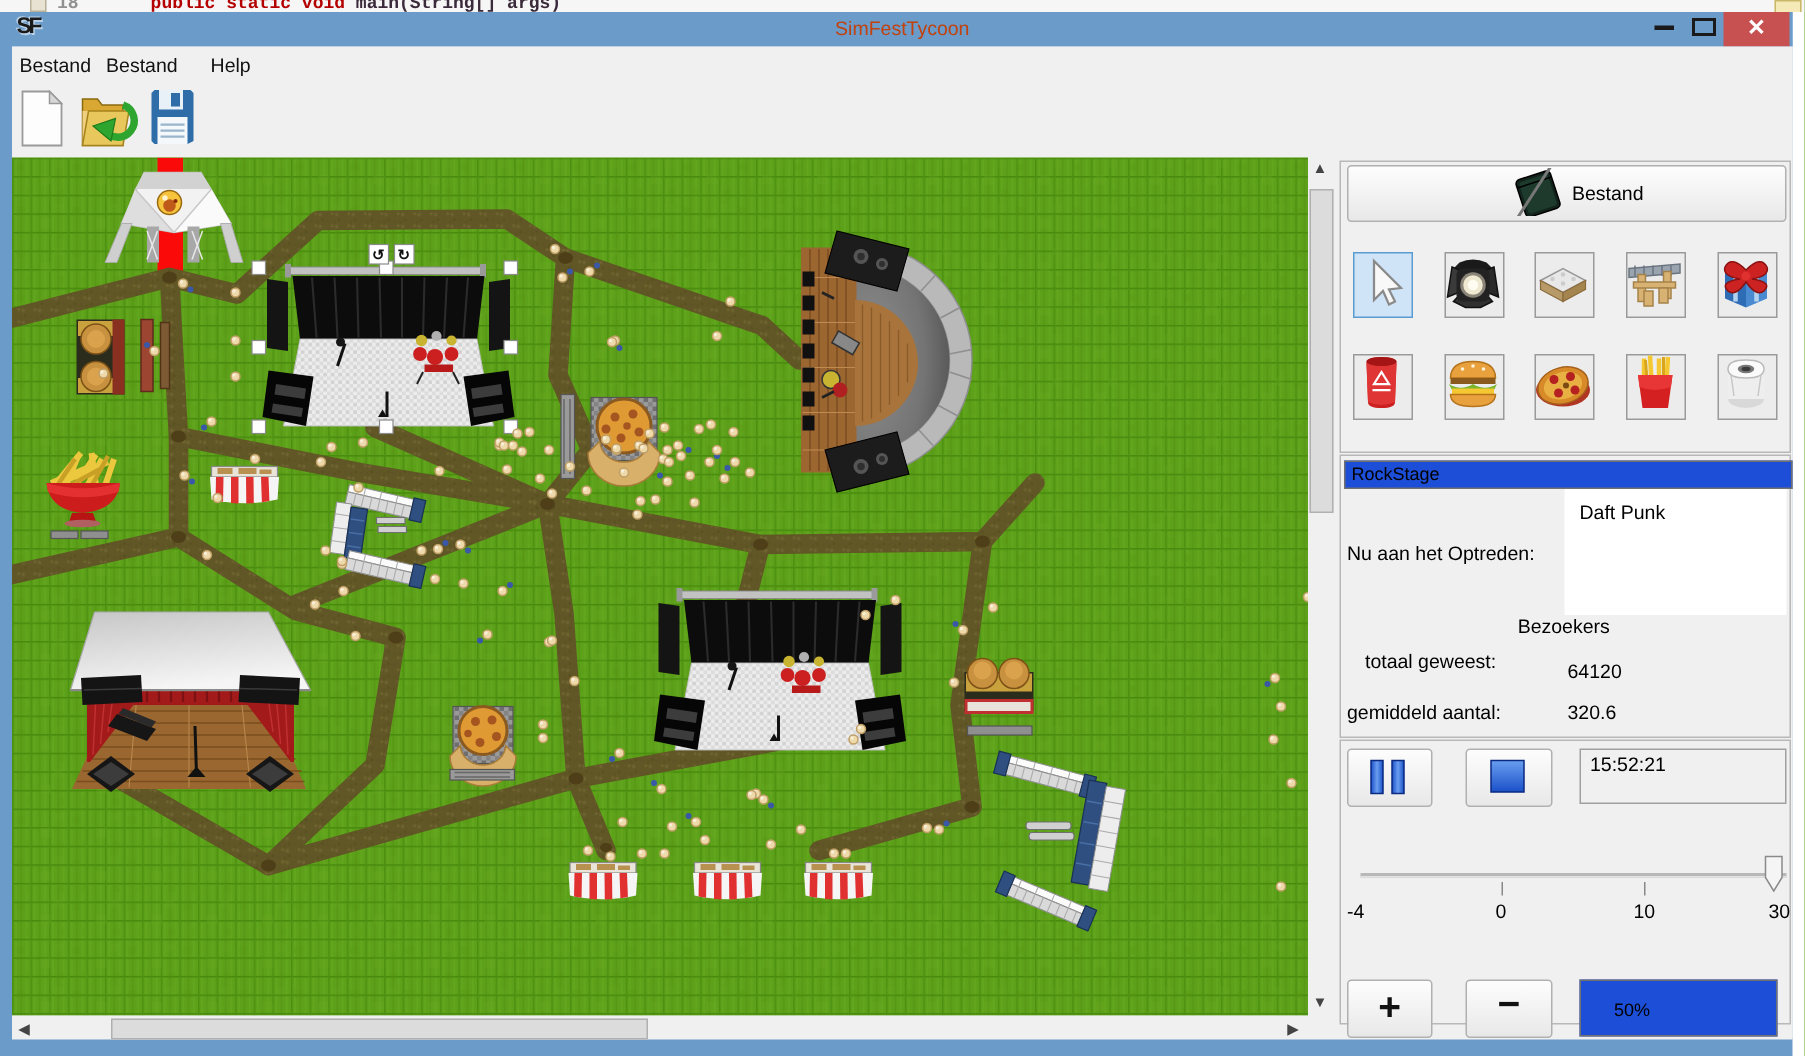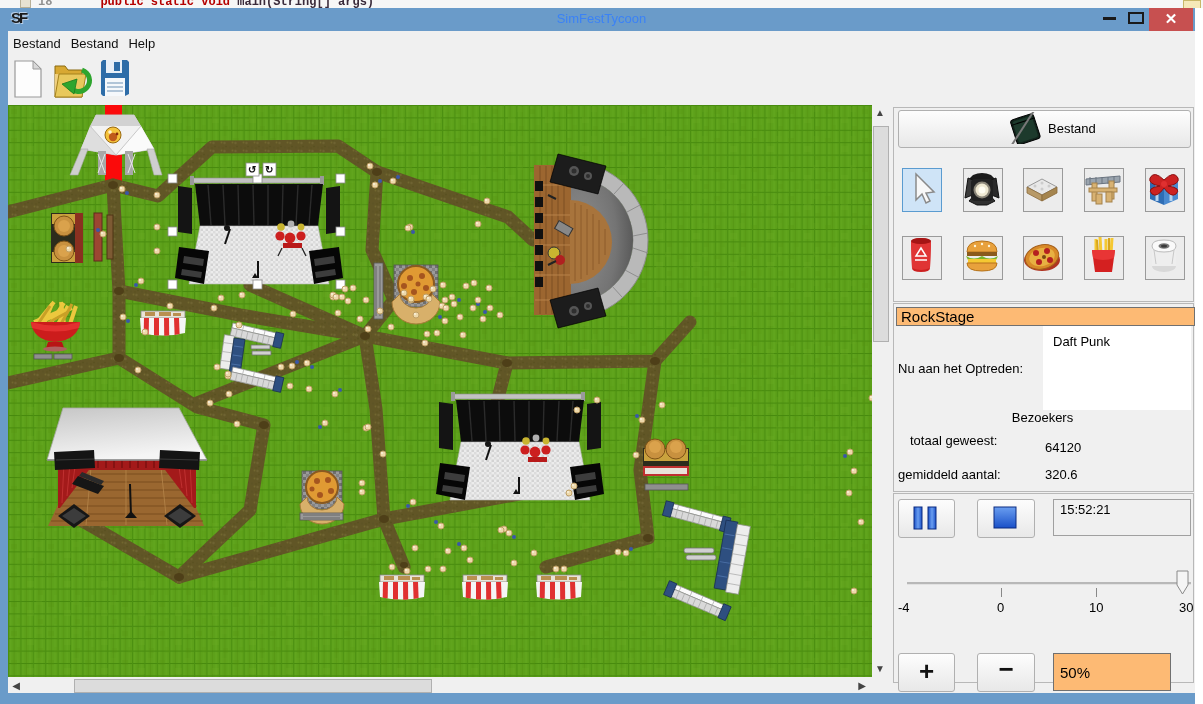--- a/index.html
+++ b/index.html
@@ -3,59 +3,59 @@
 <meta charset="utf-8">
 <style>
 html,body{margin:0;padding:0;}
 body{width:1203px;height:704px;overflow:hidden;font-family:"Liberation Sans",sans-serif;position:relative;background:#fff;}
 .abs{position:absolute;}
 
 #bgsliver{left:0;top:0;width:1203px;height:8px;background:#f6f6f6;overflow:hidden;font:bold 12px "Liberation Mono",monospace;color:#7a0055;}
 
 #frame{left:0;top:8px;width:1195px;height:696px;background:#6a9bc9;}
 #titlebar{left:8px;top:8px;width:1187px;height:23px;background:#6a9bc9;}
-#title{left:0;top:11px;width:1203px;height:18px;text-align:center;font-size:13px;color:#3b82f6;}
+#title{left:0;top:11px;width:1203px;height:18px;text-align:center;font-size:13px;color:#c2410c;}
 #sficon{left:11px;top:9px;width:20px;height:18px;font:bold 15px "Liberation Sans",sans-serif;color:#1a1a1a;letter-spacing:-2px;text-shadow:1px 1px 0 #b8cfe8,-1px -1px 0 #b8cfe8;}
 #btnmin{left:1103px;top:17px;width:13px;height:3px;background:#1a1a1a;}
 #btnmax{left:1128px;top:12px;width:12px;height:8px;border:2px solid #1a1a1a;background:transparent;}
 #btnclose{left:1149px;top:8px;width:44px;height:23px;background:#c75050;color:#fff;text-align:center;font-size:15px;font-weight:bold;line-height:22px;}
 
 #menubar{left:8px;top:31px;width:1187px;height:24px;background:#f0f0f0;font-size:13px;color:#111;}
 #menubar span{display:inline-block;margin-top:5px;}
 #toolbar{left:8px;top:55px;width:1187px;height:50px;background:#f0f0f0;}
 
 #map{left:8px;top:105px;width:864px;height:572px;overflow:hidden;background:#5fa31a;}
 #vsb{left:872px;top:105px;width:16px;height:572px;background:#f0f0f0;}
 #hsb{left:8px;top:677px;width:864px;height:15px;background:#f0f0f0;}
 #vthumb{left:873px;top:126px;width:14px;height:214px;background:#dcdcdc;border:1px solid #b0b0b0;}
 #hthumb{left:74px;top:679px;width:356px;height:12px;background:#dcdcdc;border:1px solid #b0b0b0;}
 .arr{color:#444;font-size:10px;text-align:center;}
 
 #panel{left:897px;top:105px;width:298px;height:587px;background:#f0f0f0;}
 .gbox{position:absolute;border:1px solid #b8b8b8;background:#f0f0f0;}
 .btn{position:absolute;background:linear-gradient(#fdfdfd,#e8e8e8);border:1px solid #b0b0b0;border-radius:3px;}
 .icbtn{position:absolute;width:38px;height:42px;background:#ececec;border:1px solid #9a9a9a;}
-.field{position:absolute;background:#fdba74;border:1px solid #707070;font-size:15px;color:#000;}
+.field{position:absolute;background:#1d4ed8;border:1px solid #707070;font-size:12px;color:#000;}
 .lbl{position:absolute;font-size:13px;color:#000;white-space:nowrap;}
 </style>
 </head>
 <body>
 <div class="abs" id="bgsliver">
     <div style="position:relative;top:-5px;"><span style="display:inline-block;width:9px;height:11px;background:#e8e2d2;border:1px solid #b8b098;margin-left:20px;vertical-align:top;"></span><span style="margin-left:7px;color:#909090;">18</span><span style="margin-left:48px;color:#b40000;">public static void </span><span style="color:#3a2a3a">main(String[] args)</span></div>
     <span style="position:absolute;right:2px;top:0;width:16px;height:8px;background:#f5e9b8;border:1px solid #c8b868;display:inline-block;"></span>
   </div>
 <div class="abs" id="frame"></div>
 <div class="abs" style="left:8px;top:31px;width:1187px;height:662px;background:#f0f0f0;"></div>
 <div class="abs" id="titlebar"></div>
 <div class="abs" id="title">SimFestTycoon</div>
 <div class="abs" id="sficon">SF</div>
 <div class="abs" id="btnmin"></div>
 <div class="abs" id="btnmax"></div>
 <div class="abs" id="btnclose">✕</div>
-<div class="abs" id="menubar"><span style="margin-left:5px;text-align:right;">Bestand</span><span style="margin-left:10px;">Bestand</span><span style="margin-left:10px;">Help</span></div>
+<div class="abs" id="menubar"><span style="margin-left:5px;text-align:right;">Bestand</span><span style="margin-left:10px;">Bestand</span><span style="margin-left:22px;">Help</span></div>
 <div class="abs" id="toolbar"><svg width="140" height="50">
 <g transform="translate(7,6)">
         <polygon points="0,0 18,0 26,8 26,36 0,36" fill="#fdfdfd" stroke="#9a9a9a" stroke-width="1.2"></polygon>
         <polygon points="18,0 18,8 26,8" fill="#d8d8d8" stroke="#9a9a9a" stroke-width="1"></polygon>
       </g>
 <g transform="translate(47,5)">
         <path d="M0,6 L10,6 L13,10 L27,10 L27,37 L0,37 Z" fill="#d8a832" stroke="#8a6a10" stroke-width="1"></path>
         <path d="M0,14 L27,14 L27,37 L0,37 Z" fill="#f0d080"></path>
         <path d="M4,14 L31,14 L27,37 L0,37 Z" fill="#e8c85c" stroke="#a5821c" stroke-width="1"></path>
         <path d="M27,10 a11,11 0 1 1 -13,16" stroke="#2ea52e" stroke-width="5" fill="none"></path>
@@ -1010,13 +1010,13 @@
 <svg class="abs" style="left:1176px;top:570px;" width="13" height="25">
     <path d="M1,1 L12,1 L12,15 L6.5,24 L1,15 Z" fill="#f5f5f5" stroke="#8a8a8a" stroke-width="1"></path>
   </svg>
 <div class="lbl" style="left:898px;top:600px;">-4</div>
 <div class="lbl" style="left:997px;top:600px;">0</div>
 <div class="lbl" style="left:1089px;top:600px;">10</div>
 <div class="lbl" style="left:1179px;top:600px;">30</div>
 
 <div class="btn" style="left:898px;top:653px;width:55px;height:37px;font:bold 26px 'Liberation Sans';text-align:center;line-height:34px;color:#111;">+</div>
 <div class="btn" style="left:977px;top:653px;width:56px;height:37px;font:bold 26px 'Liberation Sans';text-align:center;line-height:30px;color:#111;">−</div>
-<div class="field" style="left:1053px;top:653px;width:118px;height:38px;line-height:38px;padding-left:6px;box-sizing:border-box;">50%</div>
+<div class="field" style="left:1053px;top:653px;width:132px;height:38px;line-height:38px;padding-left:22px;box-sizing:border-box;">50%</div>
 
 </body></html>

